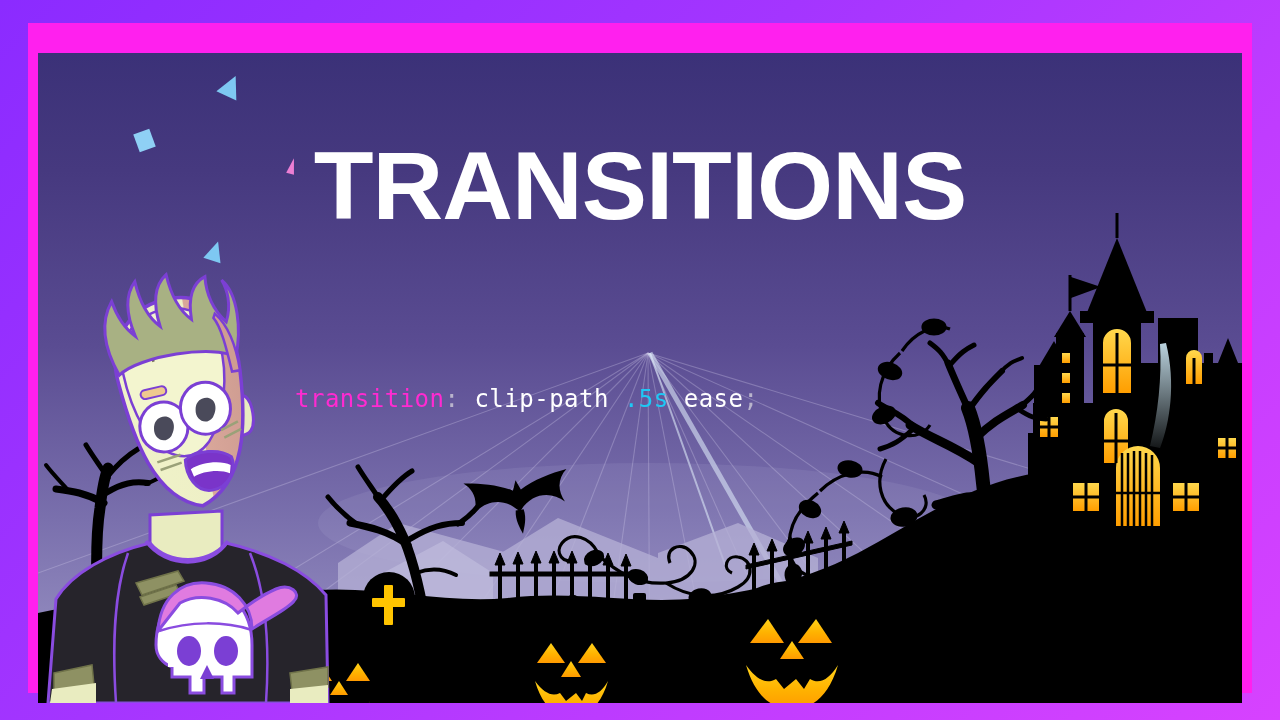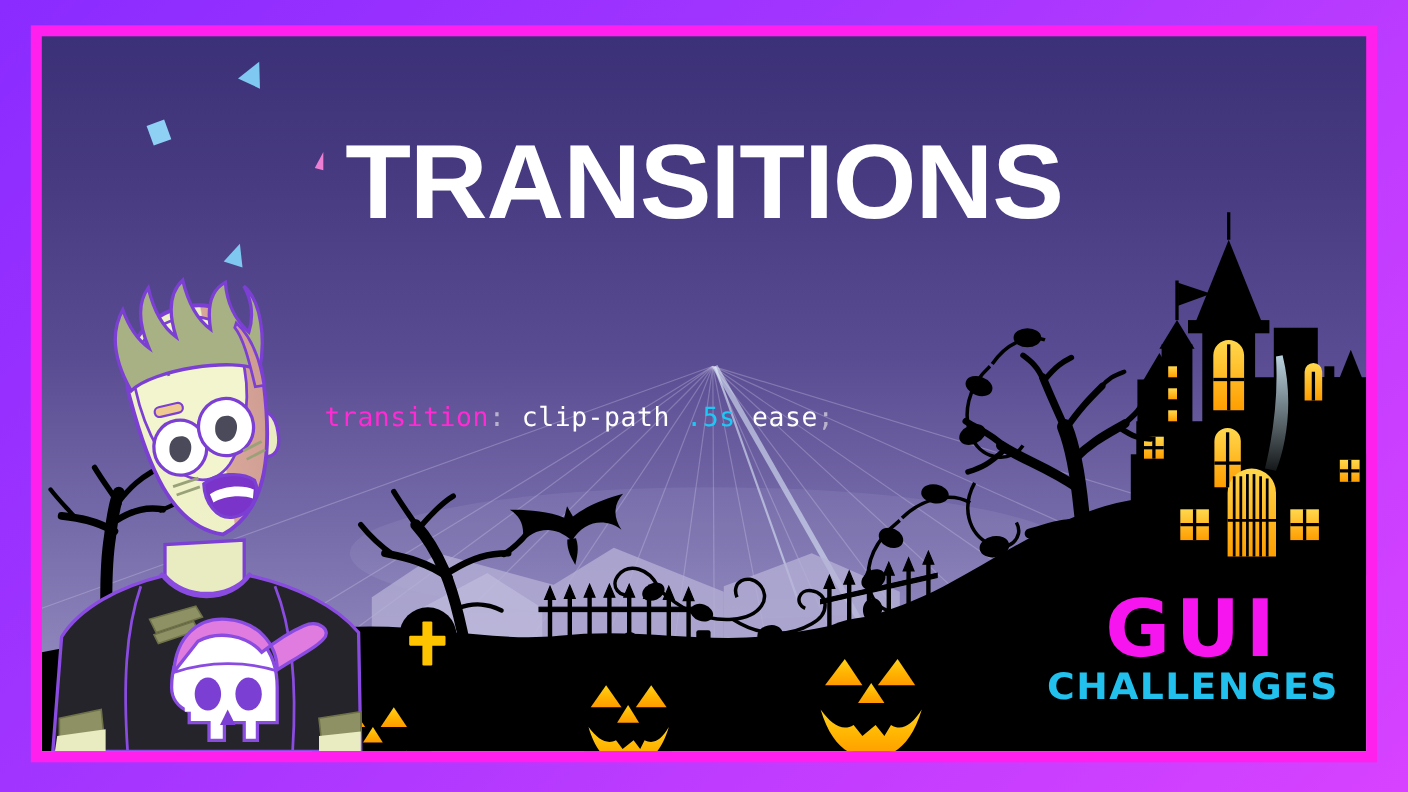--- a/index.html
+++ b/index.html
@@ -27,20 +27,21 @@
     position: relative;
     width: 100%; height: 100%;
     overflow: hidden;
     background: linear-gradient(180deg,
         #3b3178 0%,
         #46397f 18%,
         #5a4c92 45%,
         #7a70ad 72%,
         #9a93c4 96%,
         #a8a2cd 100%);
+    margin-top: 20px;
   }
 
   
   .rays { position: absolute; left: 0; top: 0; width: 100%; height: 100%; }
 
   
   .confetti { position: absolute; }
   .tri-blue {
     width: 0; height: 0;
     border-left: 11px solid transparent;
@@ -528,19 +529,15 @@
           <g stroke="#9aa178" stroke-width="2.5" fill="none">
             <line x1="112" y1="204" x2="136" y2="200"></line>
             <line x1="114" y1="212" x2="136" y2="208"></line>
             <line x1="180" y1="182" x2="198" y2="176"></line>
             <line x1="182" y1="190" x2="200" y2="184"></line>
           </g>
         </g>
       </svg>
     </div>
 
-    <div id="brand">
-      <span class="gui">GUI</span>
-      <span class="challenges">CHALLENGES</span>
-    </div>
 
   </div>
 </div>
 
 </body></html>

